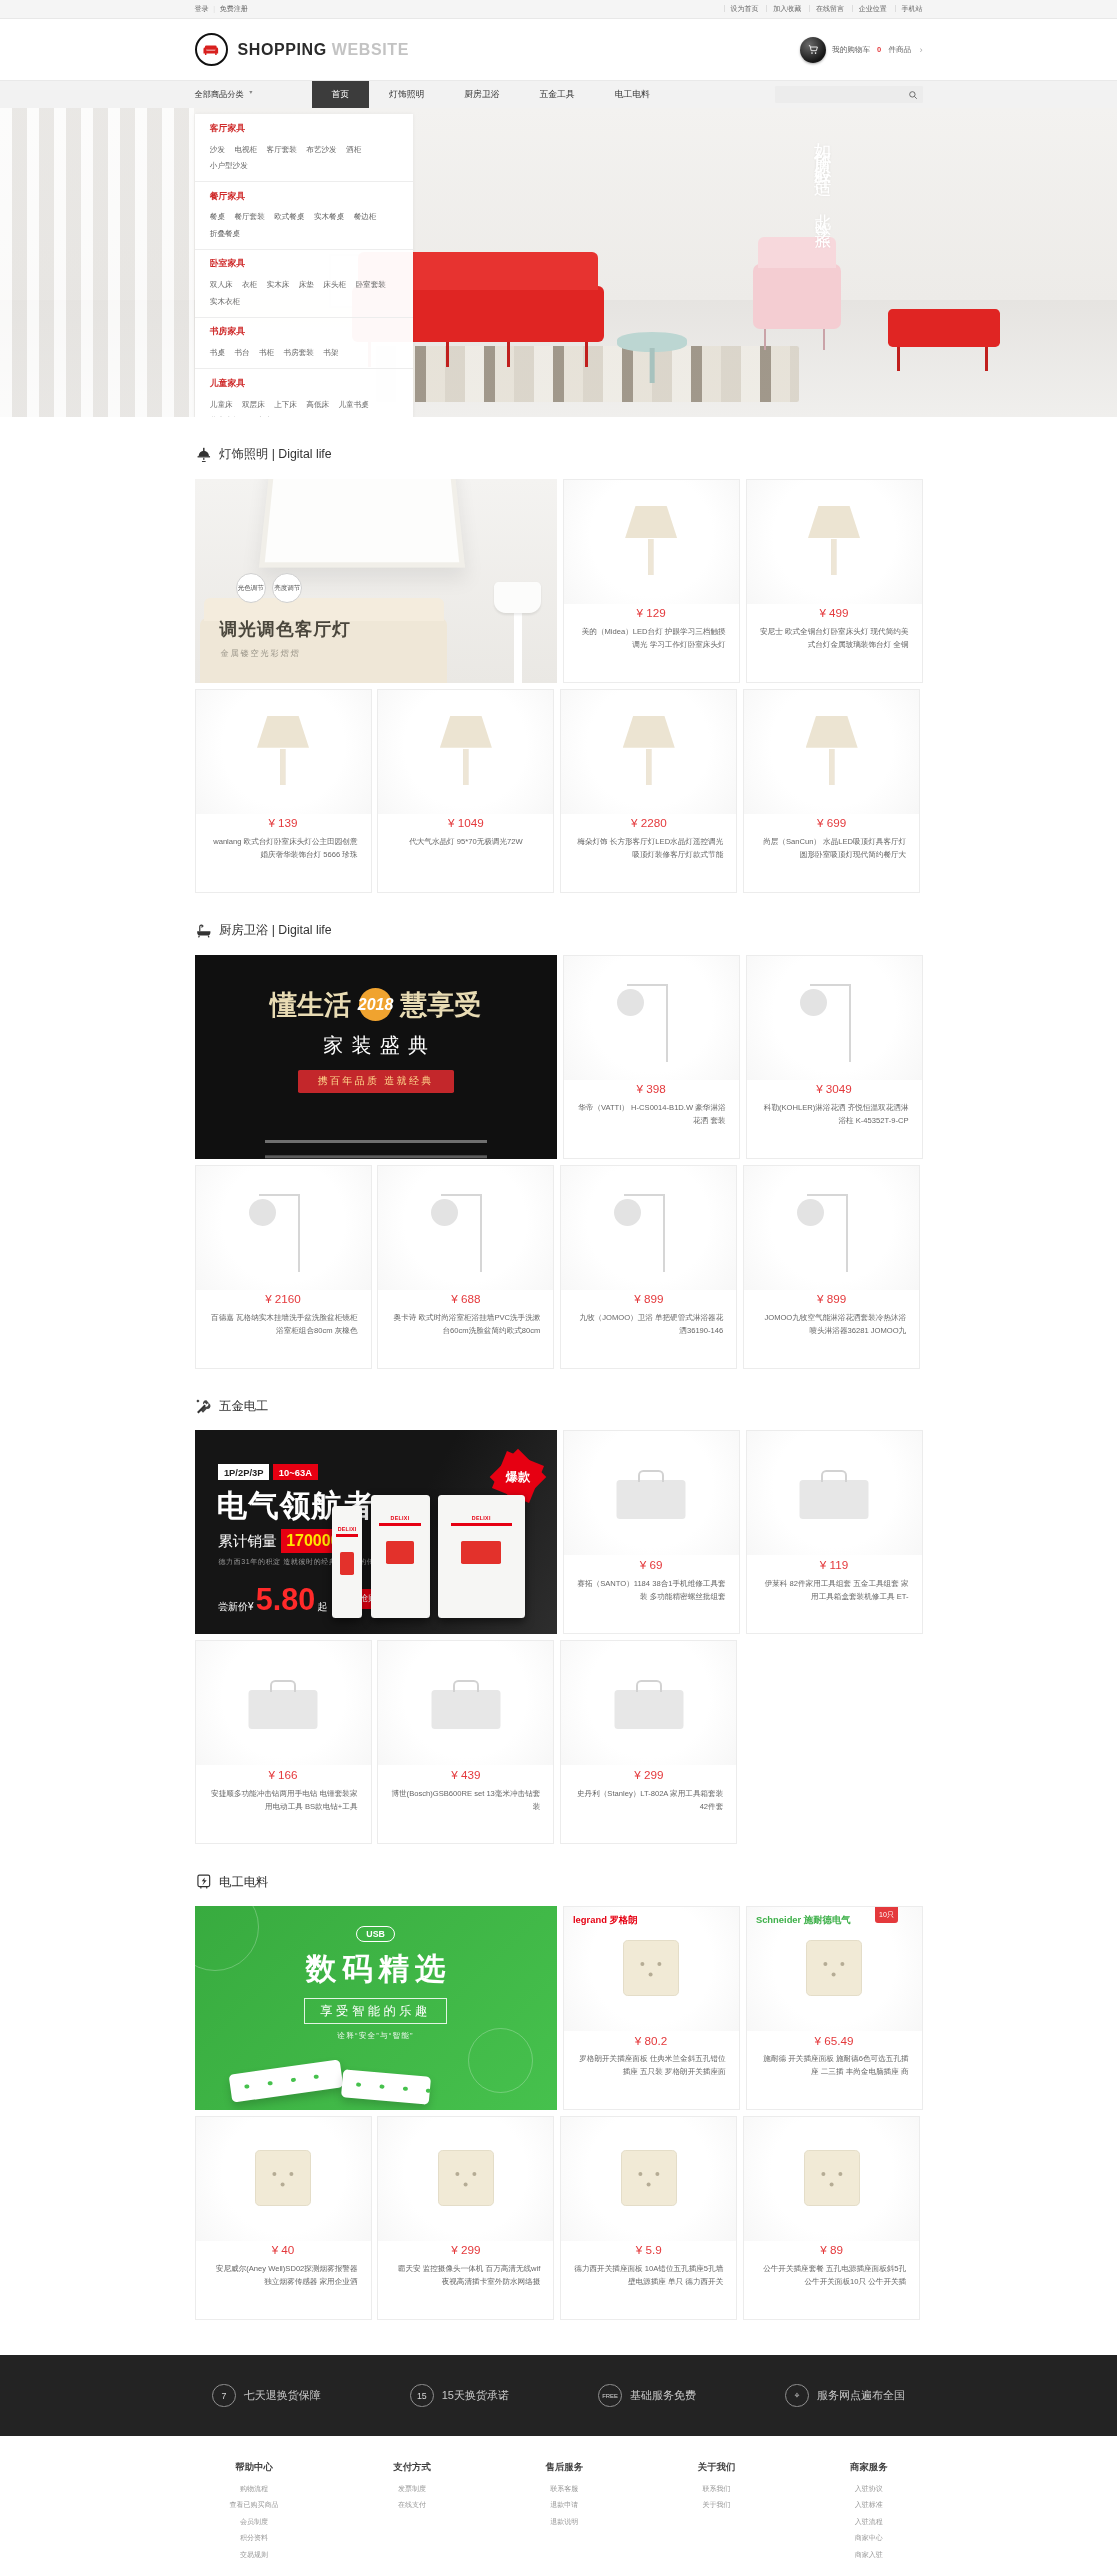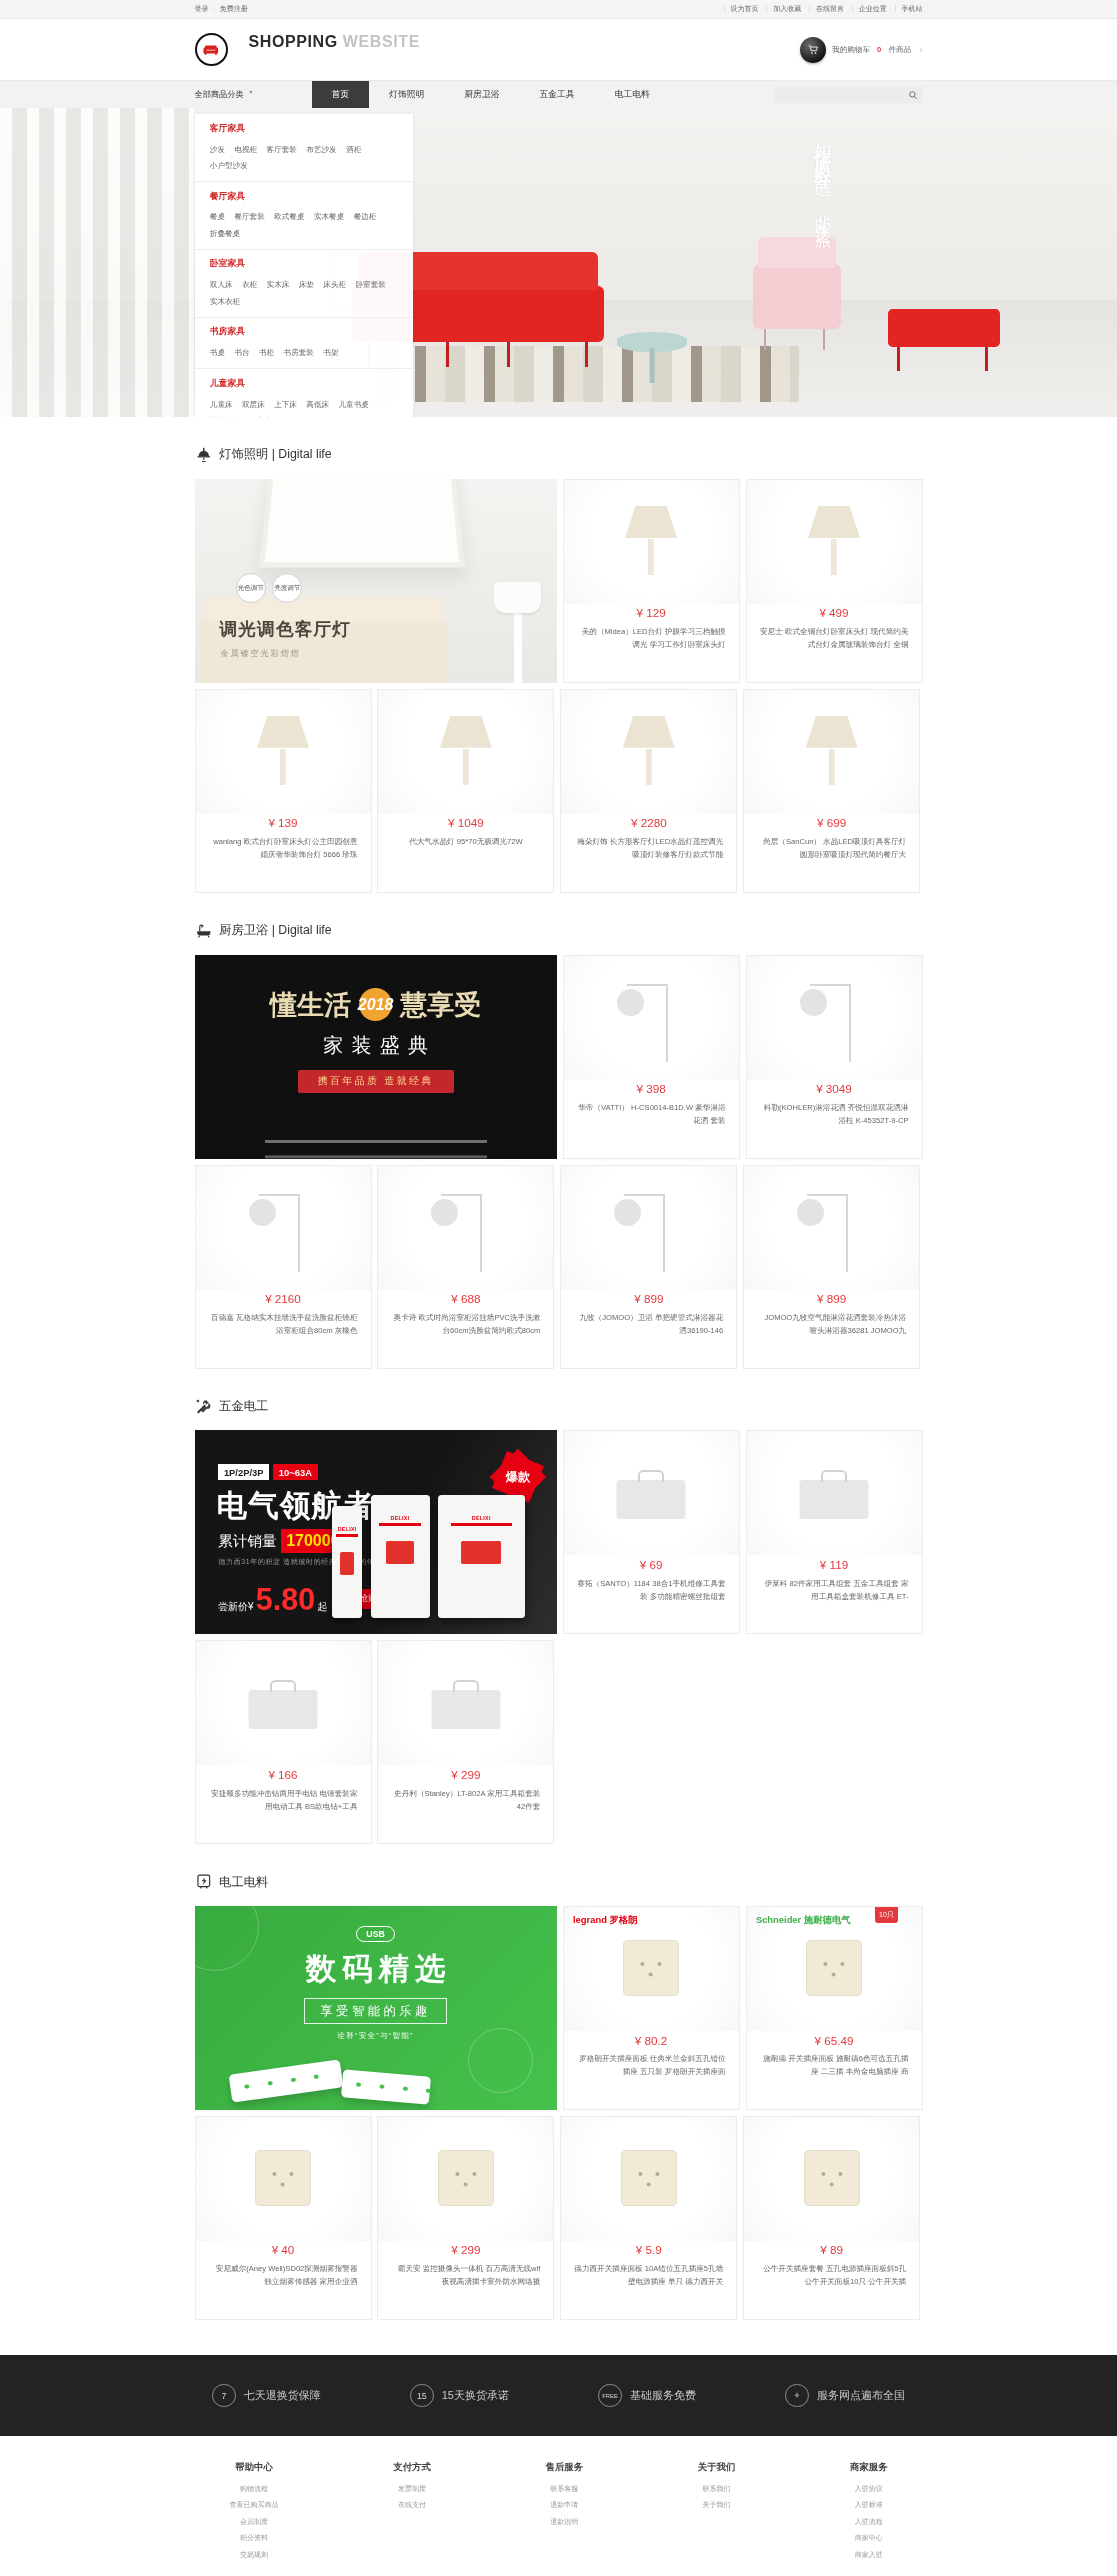--- a/index.html
+++ b/index.html
@@ -11,21 +11,21 @@
 
   
   .topbar{height:19px;background:#f5f5f5;border-bottom:0.6px solid #e8e8e8;font-size:7px;color:#666}
   .topbar .content{display:flex;justify-content:space-between;align-items:center;height:100%}
   .toplinks span.sep{color:#ddd;margin:0 4.7px}
   .toplinks a{color:#666}
 
   
   .header{height:61px;background:#fff}
   .header .content{display:flex;align-items:center;height:100%}
-  .logo{display:flex;align-items:flex-start;gap:21px}
+  .logo{display:flex;align-items:center;gap:10px}
   .logo-badge{width:33px;height:33px;border-radius:50%;border:2.3px solid #111;display:flex;align-items:center;justify-content:center;background:#fff}
   .brandname{font-size:16px;letter-spacing:0.6px}
   .brandname .main{color:#2b2b2b;font-weight:bold}
   .brandname .sub{color:#c3c3c3;font-weight:bold}
   .cartbox{margin-left:auto;display:flex;align-items:center;gap:5.9px;font-size:7.6px;color:#666}
   .cart-ball{width:26px;height:26px;border-radius:50%;background:radial-gradient(circle at 35% 30%,#6a6a6a,#161616 70%);display:flex;align-items:center;justify-content:center;box-shadow:0 1.2px 2.3px rgba(0,0,0,.3)}
   .cart-count{color:#e4393c;font-weight:bold;margin:0 1.2px}
   .cart-arrow{color:#aaa;font-size:9.4px;margin-left:2.3px}
 
   
@@ -551,20 +551,28 @@
       <div class="cards row2 sec-hardware">
   <div class="card">
     <div class="pimg">
       
       
     </div>
     <div class="price">¥ 166</div>
     <div class="desc">安捷顺多功能冲击钻两用手电钻 电锤套装家用电动工具 BS款电钻+工具</div>
   </div>
 
+  <div class="card">
+    <div class="pimg">
+      
+      
+    </div>
+    <div class="price">¥ 439</div>
+    <div class="desc">博世(Bosch)GSB600RE set 13毫米冲击钻套装</div>
+  </div>
 
 
   <div class="card">
     <div class="pimg">
       
       
     </div>
     <div class="price">¥ 299</div>
     <div class="desc">史丹利（Stanley）LT-802A 家用工具箱套装42件套</div>
   </div>

